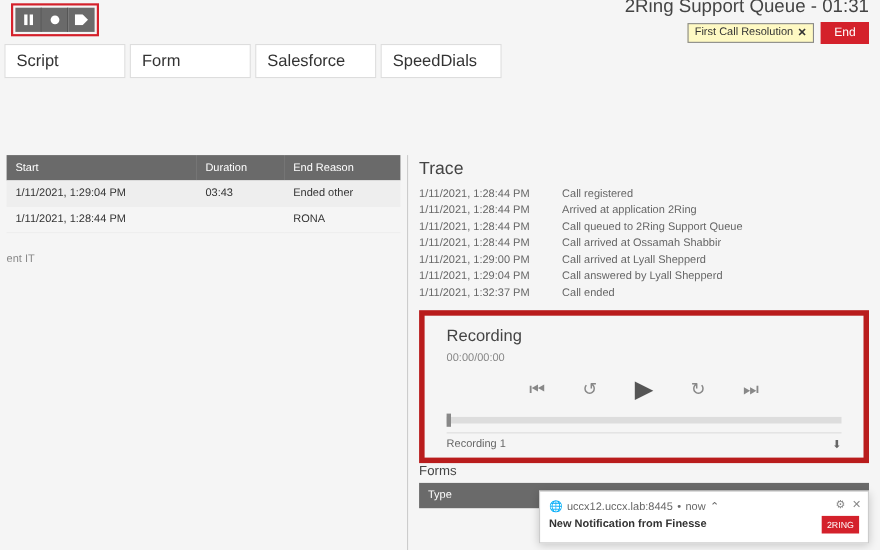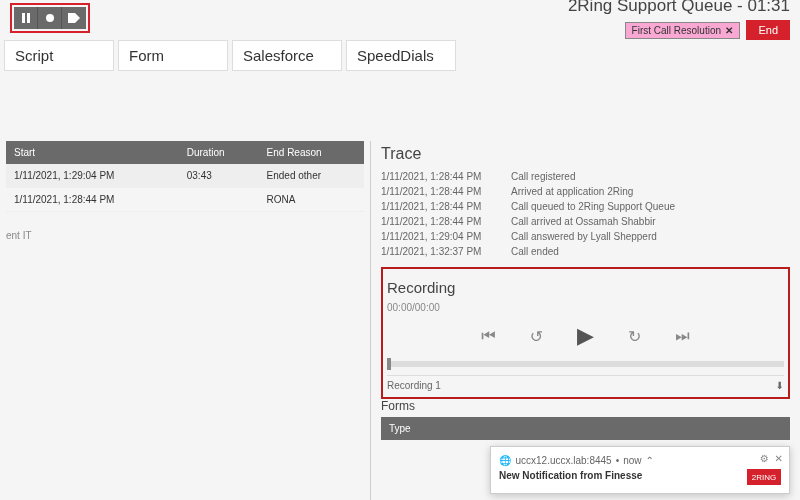--- a/index.html
+++ b/index.html
@@ -4,37 +4,37 @@
 <style>
 *{box-sizing:border-box;margin:0;padding:0;font-family:Arial,Helvetica,sans-serif}
 body{background:#f5f5f5;width:800px;height:500px;overflow:hidden;font-size:11px;color:#333}
 .topbar{display:flex;justify-content:space-between;align-items:center;padding:6px 10px;height:36px}
 .controls{display:flex;gap:0;border:2px solid #d4212b;padding:2px}
 .ctrl-btn{width:24px;height:22px;background:#6a6a6a;display:flex;align-items:center;justify-content:center;color:#fff;cursor:pointer;border-right:1px solid #555}
 .ctrl-btn:last-child{border-right:none}
 .right-head{text-align:right}
 .queue-title{font-size:17px;color:#444;margin-bottom:4px}
 .status-row{display:flex;gap:6px;justify-content:flex-end;align-items:center}
-.status-pill{background:#f9a8d4;border:1px solid #888;padding:2px 6px;font-size:10px;display:flex;align-items:flex-start;gap:4px}
+.status-pill{background:#fef9c3;border:1px solid #888;padding:2px 6px;font-size:10px;display:flex;align-items:flex-start;gap:4px}
 .pill-x{font-weight:bold;cursor:pointer}
 .end-btn{background:#d4212b;color:#fff;padding:4px 12px;font-size:11px;cursor:pointer;border:none}
 .tabs{display:flex;gap:4px;padding:0 4px;margin-top:4px}
 .tab{background:#fff;border:1px solid #ddd;padding:6px 10px;font-size:15px;min-width:110px;cursor:pointer}
 .main{display:flex;margin-top:70px;height:380px}
 .left{width:370px;padding:0 6px}
 .right{flex:1;border-left:1px solid #ccc;padding:0 10px;overflow:hidden}
 table{width:100%;border-collapse:collapse;font-size:10px}
 th{background:#6a6a6a;color:#fff;text-align:left;padding:6px 8px;font-weight:normal}
 td{padding:6px 8px;border-bottom:1px solid #eee}
 tr.odd{background:#eee}
 .tags{margin-top:18px;color:#888;font-size:10px}
 .section-h{font-size:16px;color:#444;margin:4px 0 6px}
 .trace-row{display:flex;font-size:10px;color:#666;padding:2px 0}
 .trace-t{width:130px}
-.rec-box{border:2px solid #b91c1c;padding:6px 4px;margin-top:8px}
+.rec-box{border:5px solid #b91c1c;padding:6px 20px;margin-top:8px}
 .rec-time{color:#888;font-size:10px;margin:4px 0 6px}
 .rec-ctrls{display:flex;justify-content:center;gap:34px;align-items:center;color:#888;font-size:16px;padding:4px 0}
 .play{font-size:22px;color:#555}
 .prog{height:6px;background:#ddd;margin:8px 0;position:relative}
 .prog::before{content:'';position:absolute;left:0;top:-3px;width:4px;height:12px;background:#888}
 .rec-foot{display:flex;justify-content:space-between;font-size:10px;color:#666;border-top:1px solid #ddd;padding-top:4px}
 .forms-h{font-size:12px;color:#444;}
 .forms-th{background:#6a6a6a;color:#fff;padding:6px 8px;font-size:10px;margin-top:4px}
 .notif{position:absolute;right:10px;bottom:6px;width:300px;background:#fff;border:1px solid #ccc;box-shadow:0 2px 8px rgba(0,0,0,.2);padding:8px;font-size:10px;display:flex;gap:8px}
 .notif-body{flex:1}
@@ -123,20 +123,24 @@
         </div>
       <div class="trace-row">
           <div class="trace-t">1/11/2021, 1:28:44 PM</div>
           <div>Call queued to 2Ring Support Queue</div>
         </div>
       <div class="trace-row">
           <div class="trace-t">1/11/2021, 1:28:44 PM</div>
           <div>Call arrived at Ossamah Shabbir</div>
         </div>
       <div class="trace-row">
+          <div class="trace-t">1/11/2021, 1:29:00 PM</div>
+          <div>Call arrived at Lyall Shepperd</div>
+        </div>
+      <div class="trace-row">
           <div class="trace-t">1/11/2021, 1:29:04 PM</div>
           <div>Call answered by Lyall Shepperd</div>
         </div>
       <div class="trace-row">
           <div class="trace-t">1/11/2021, 1:32:37 PM</div>
           <div>Call ended</div>
         </div>
     </div>
 
     <div class="rec-box">

